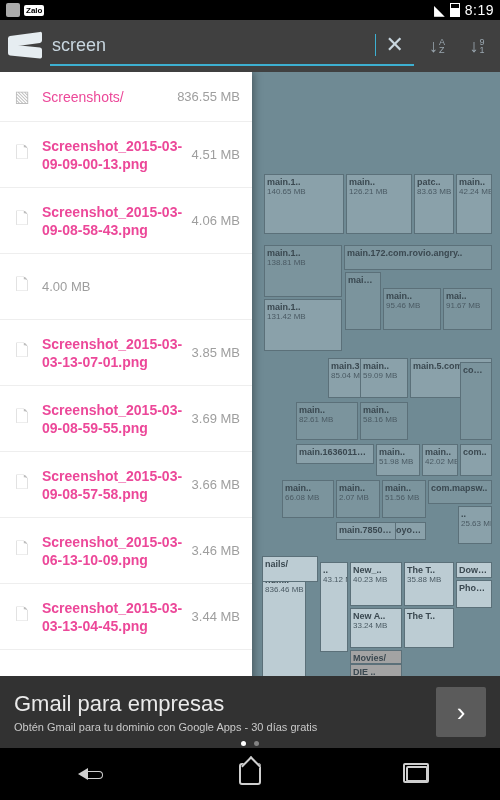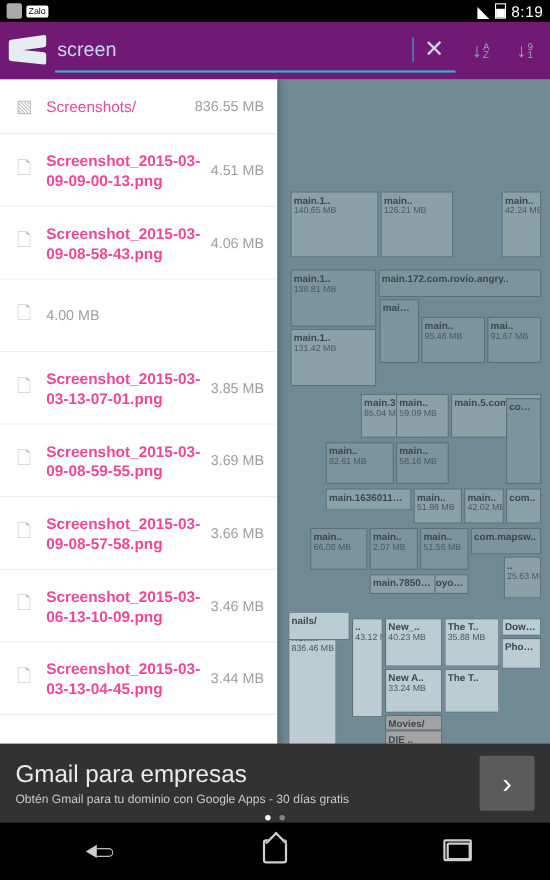--- a/index.html
+++ b/index.html
@@ -15,28 +15,28 @@
     background: #000;
     display: flex;
     align-items: center;
     padding: 0 6px;
     color: #fff;
     font-size: 12px;
     justify-content: space-between;
   }
   .status-left { display: flex; align-items: center; gap: 4px; }
   .status-right { display: flex; align-items: center; gap: 5px; }
-  .zalo-badge { background:#fff; color:#000; font-size:8px; padding:1px 2px; border-radius:2px; font-weight:normal; }
+  .zalo-badge { background:#fff; color:#000; font-size:8px; padding:1px 2px; border-radius:2px; font-weight:bold; }
   .wifi:before { content:"\25E2"; font-size:14px; display:inline-block; transform: scaleX(-1);}
   .battery { width: 10px; height: 14px; border:1px solid #fff; position:relative; }
   .battery:after { content:""; position:absolute; bottom:0; left:0; right:0; height:65%; background:#fff;}
   .time { font-size: 14px; letter-spacing: 0.5px;}
   .appbar {
     height: 52px;
-    background: #701a75;
+    background: #404040;
     display: flex; align-items: center;
     padding: 0 6px;
     gap: 6px;
   }
   .logo { width: 38px; height: 28px; position: relative; }
   .logo-p { width: 34px; height: 11px; background:#e6edf1; border-radius:2px; position:absolute; left:2px;}
   .logo-p.a { top:2px; transform: skewY(-8deg);}
   .logo-p.b { top:14px; transform: skewY(6deg);}
   .search-wrap {
     flex:1; display:flex; align-items:center; position:relative;
@@ -155,20 +155,24 @@
 <div class="stage">
   <div class="treemap" id="treemap">
       <div class="blk " style="left: 264px; top: 102px; width: 80px; height: 60px;">
         <div class="bn">main.1..</div>
         <div class="bs">140.65 MB</div>
       </div>
       <div class="blk " style="left: 346px; top: 102px; width: 66px; height: 60px;">
         <div class="bn">main..</div>
         <div class="bs">126.21 MB</div>
       </div>
+      <div class="blk " style="left: 414px; top: 102px; width: 40px; height: 60px;">
+        <div class="bn">patc..</div>
+        <div class="bs">83.63 MB</div>
+      </div>
       <div class="blk " style="left: 456px; top: 102px; width: 36px; height: 60px;">
         <div class="bn">main..</div>
         <div class="bs">42.24 MB</div>
       </div>
       <div class="blk alt" style="left: 264px; top: 173px; width: 78px; height: 52px;">
         <div class="bn">main.1..</div>
         <div class="bs">138.81 MB</div>
       </div>
       <div class="blk alt" style="left: 344px; top: 173px; width: 148px; height: 25px;">
         <div class="bn">main.172.com.rovio.angry..</div>

